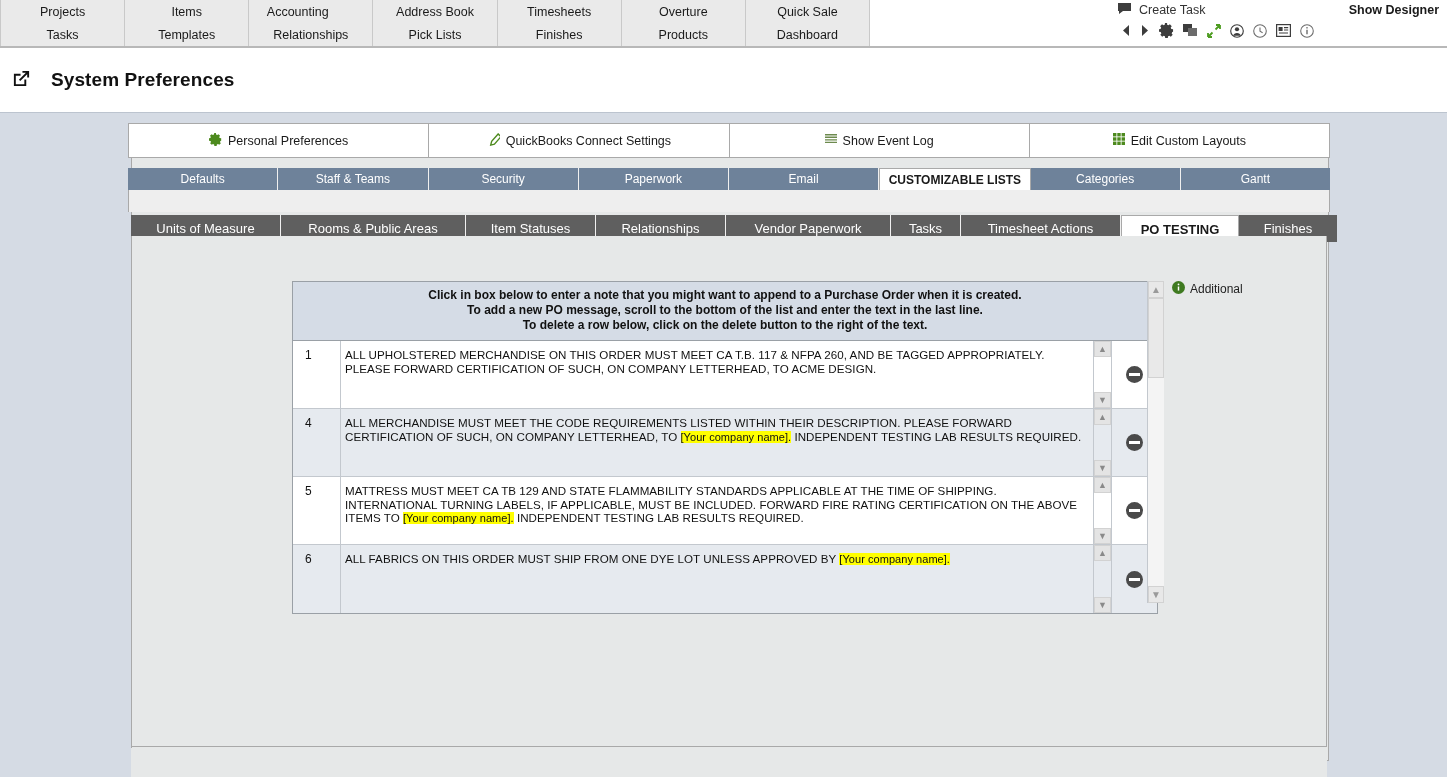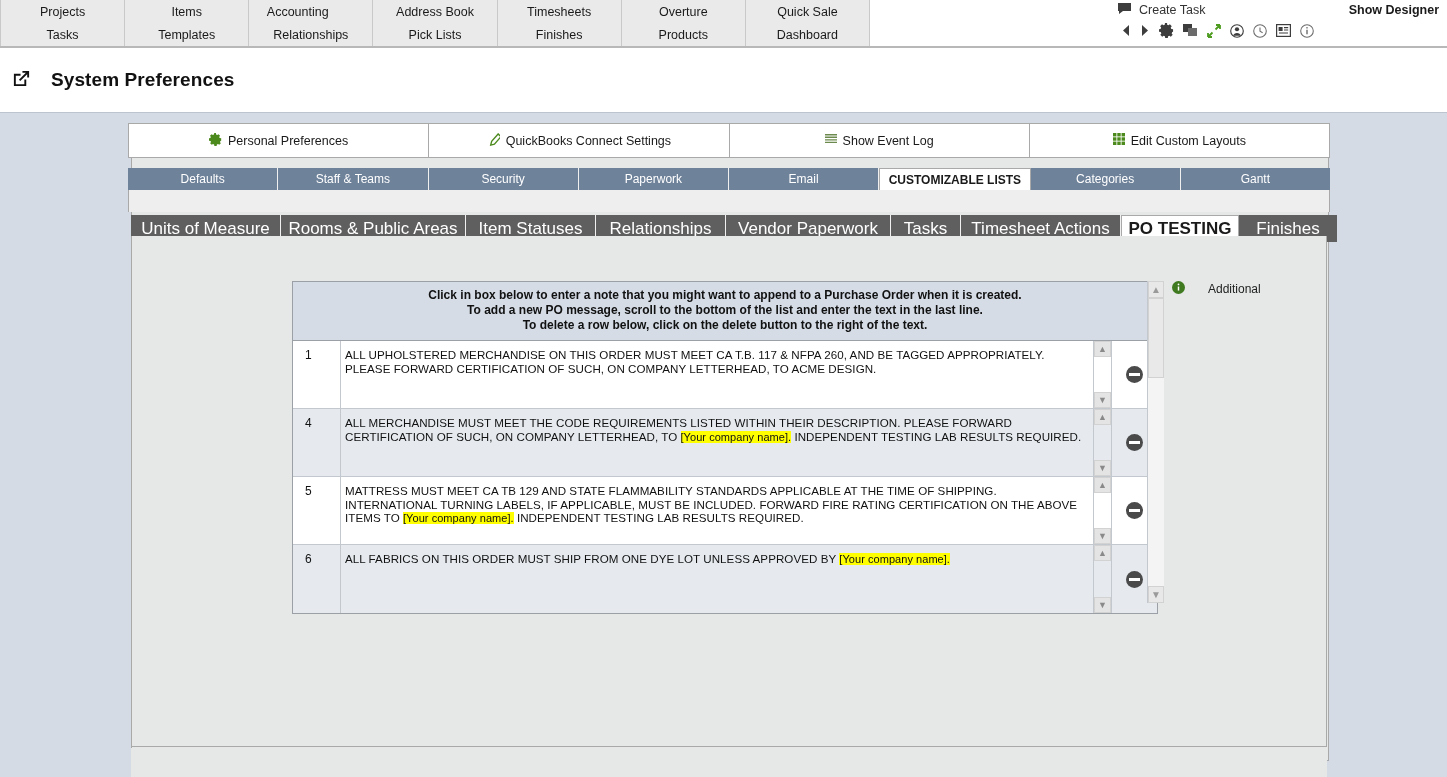--- a/index.html
+++ b/index.html
@@ -145,21 +145,21 @@
   }
 
   
   .subtabs {
     position: absolute; left: 131px; top: 215px;
     width: 1196px; height: 21px;
     display: flex;
   }
   .subtab {
     display: flex; align-items: center; justify-content: center;
-    font-size: 17px; color: #ffffff;
+    font-size: 13px; color: #ffffff;
     background: #5f5f5f;
     border-right: 1px solid #f0f0f0;
     height: 27px;
     white-space: nowrap;
     padding: 0 8px;
   }
   .subtab:last-child { border-right: none; }
   .subtab.active {
     background: #ffffff;
     color: #1a1a1a;
@@ -268,21 +268,21 @@
   .outerscroll .othumb {
     position: absolute; top: 0; left: 0; right: 0;
     height: 80px;
     background: #e9e9e9;
     border: 1px solid #d2d2d2;
   }
 
   
   .additional {
     position: absolute; left: 1172px; top: 281px;
-    display: flex; align-items: center; gap: 23px;
+    display: flex; align-items: center; gap: 5px;
     font-size: 12px; color: #222;
   }
 
   .bottomstrip {
     position: absolute; left: 131px; top: 748px;
     width: 1196px; height: 29px;
     background: #e6e8e8;
   }
 </style>
 </head>

